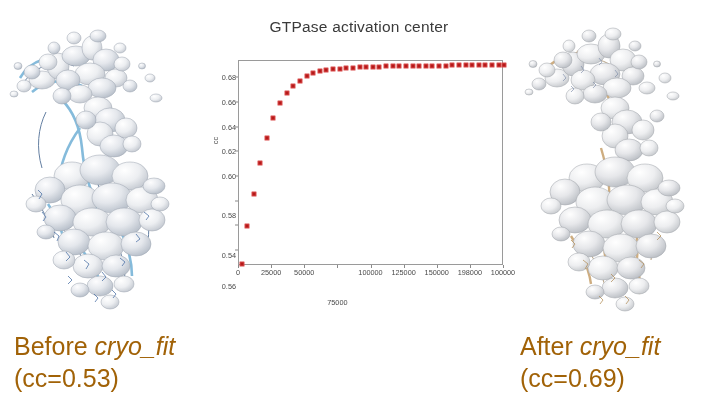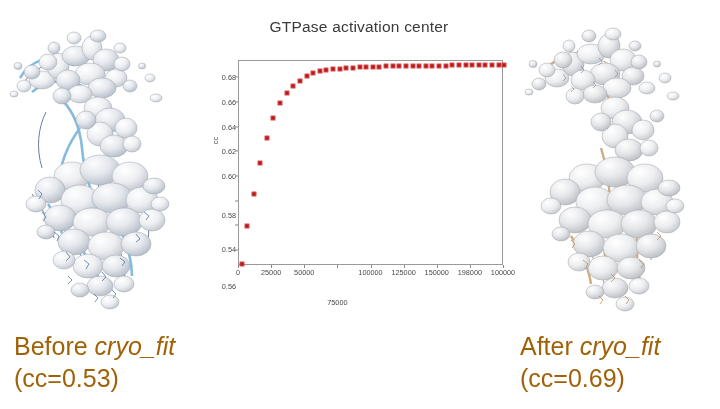--- a/index.html
+++ b/index.html
@@ -281,21 +281,21 @@
   </svg>
 </div>
 
 <div id="chart-figure">
 
   <div id="chart-title">GTPase activation center</div>
 
   <div id="y-axis-label">cc</div>
 
   <div id="ytick-labels-wrap">
-      <div class="ytick-label" style="top: 189px;">0.54</div>
+      <div class="ytick-label" style="top: 195px;">0.54</div>
       <div class="ytick-label" style="top: 182px; margin-top: 44px;">0.56</div>
       <div class="ytick-label" style="top: 155px;">0.58</div>
       <div class="ytick-label" style="top: 116.084px;">0.60</div>
       <div class="ytick-label" style="top: 91.3855px;">0.62</div>
       <div class="ytick-label" style="top: 66.6867px;">0.64</div>
       <div class="ytick-label" style="top: 41.988px;">0.66</div>
       <div class="ytick-label" style="top: 17.2892px;">0.68</div>
     </div>
   <div id="ytick-marks-wrap">
       <div class="ytick-mark" style="top: 190.181px;"></div>

